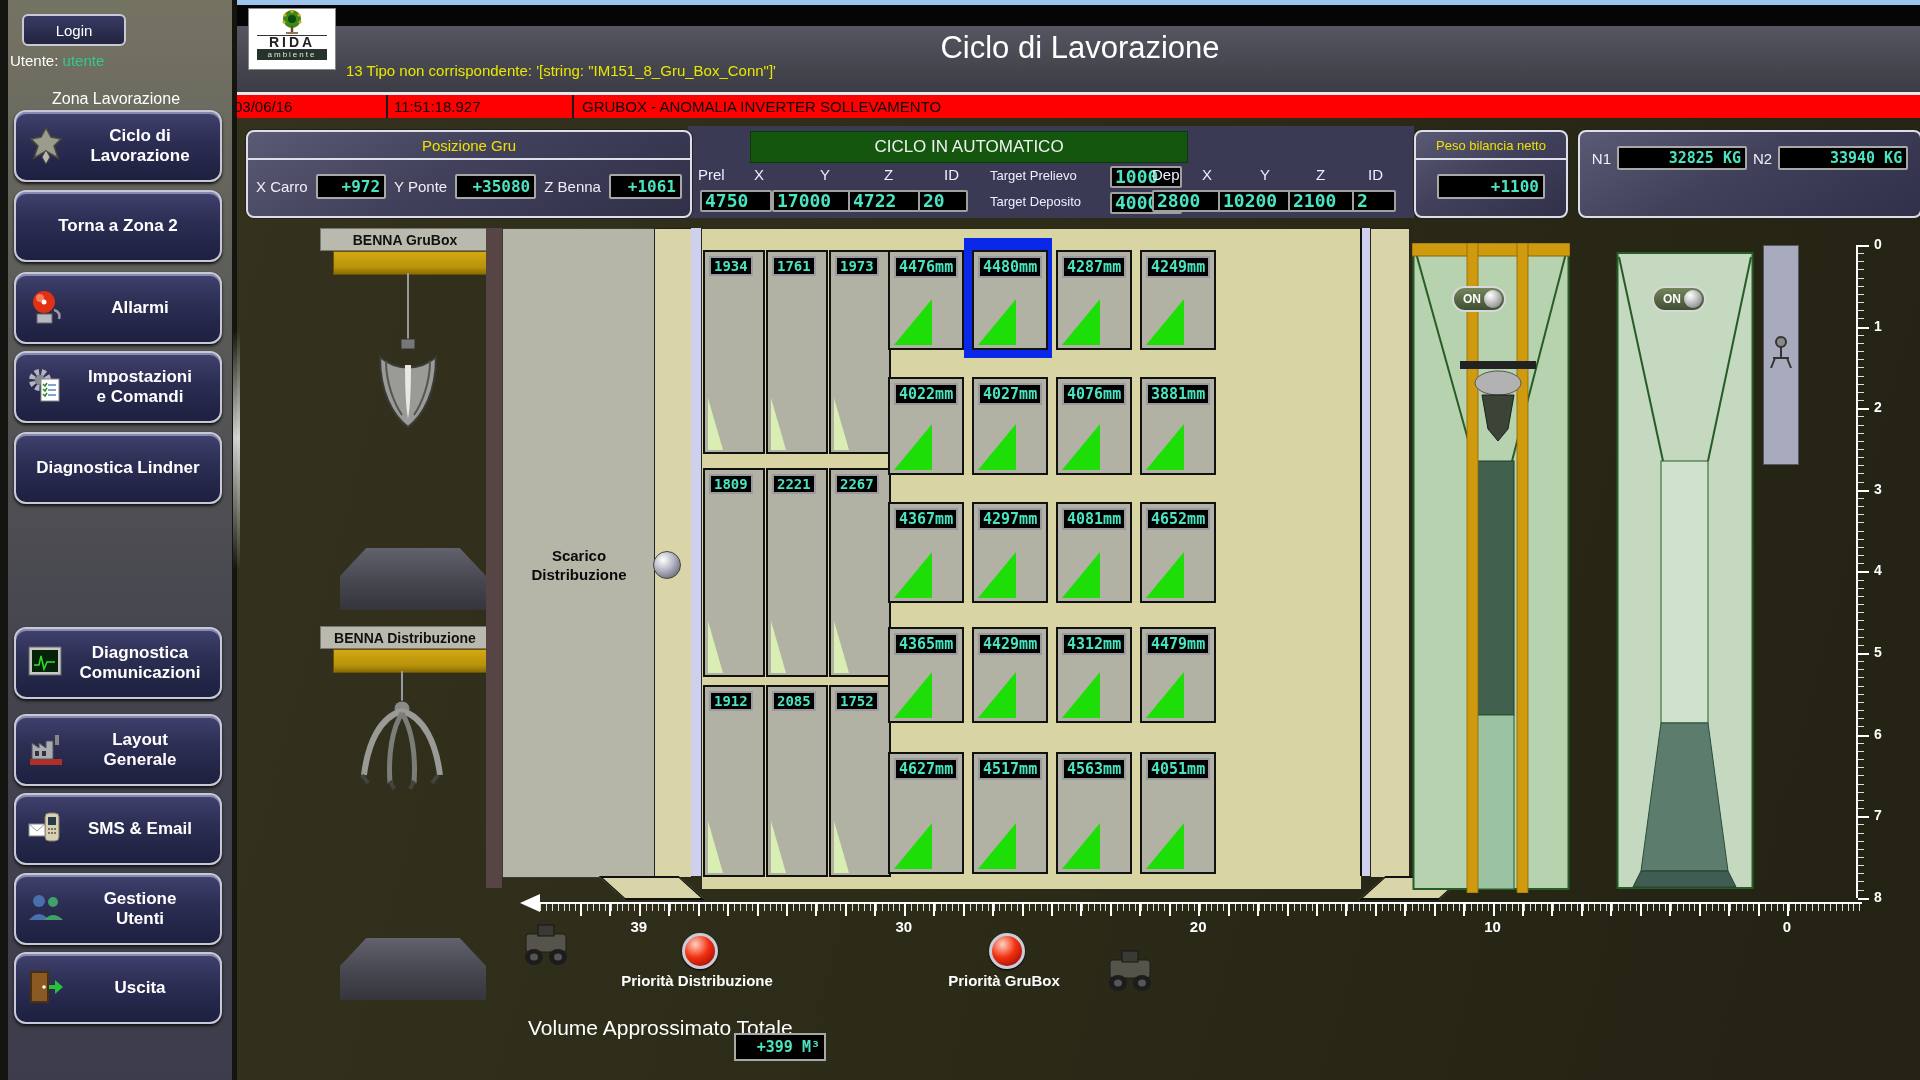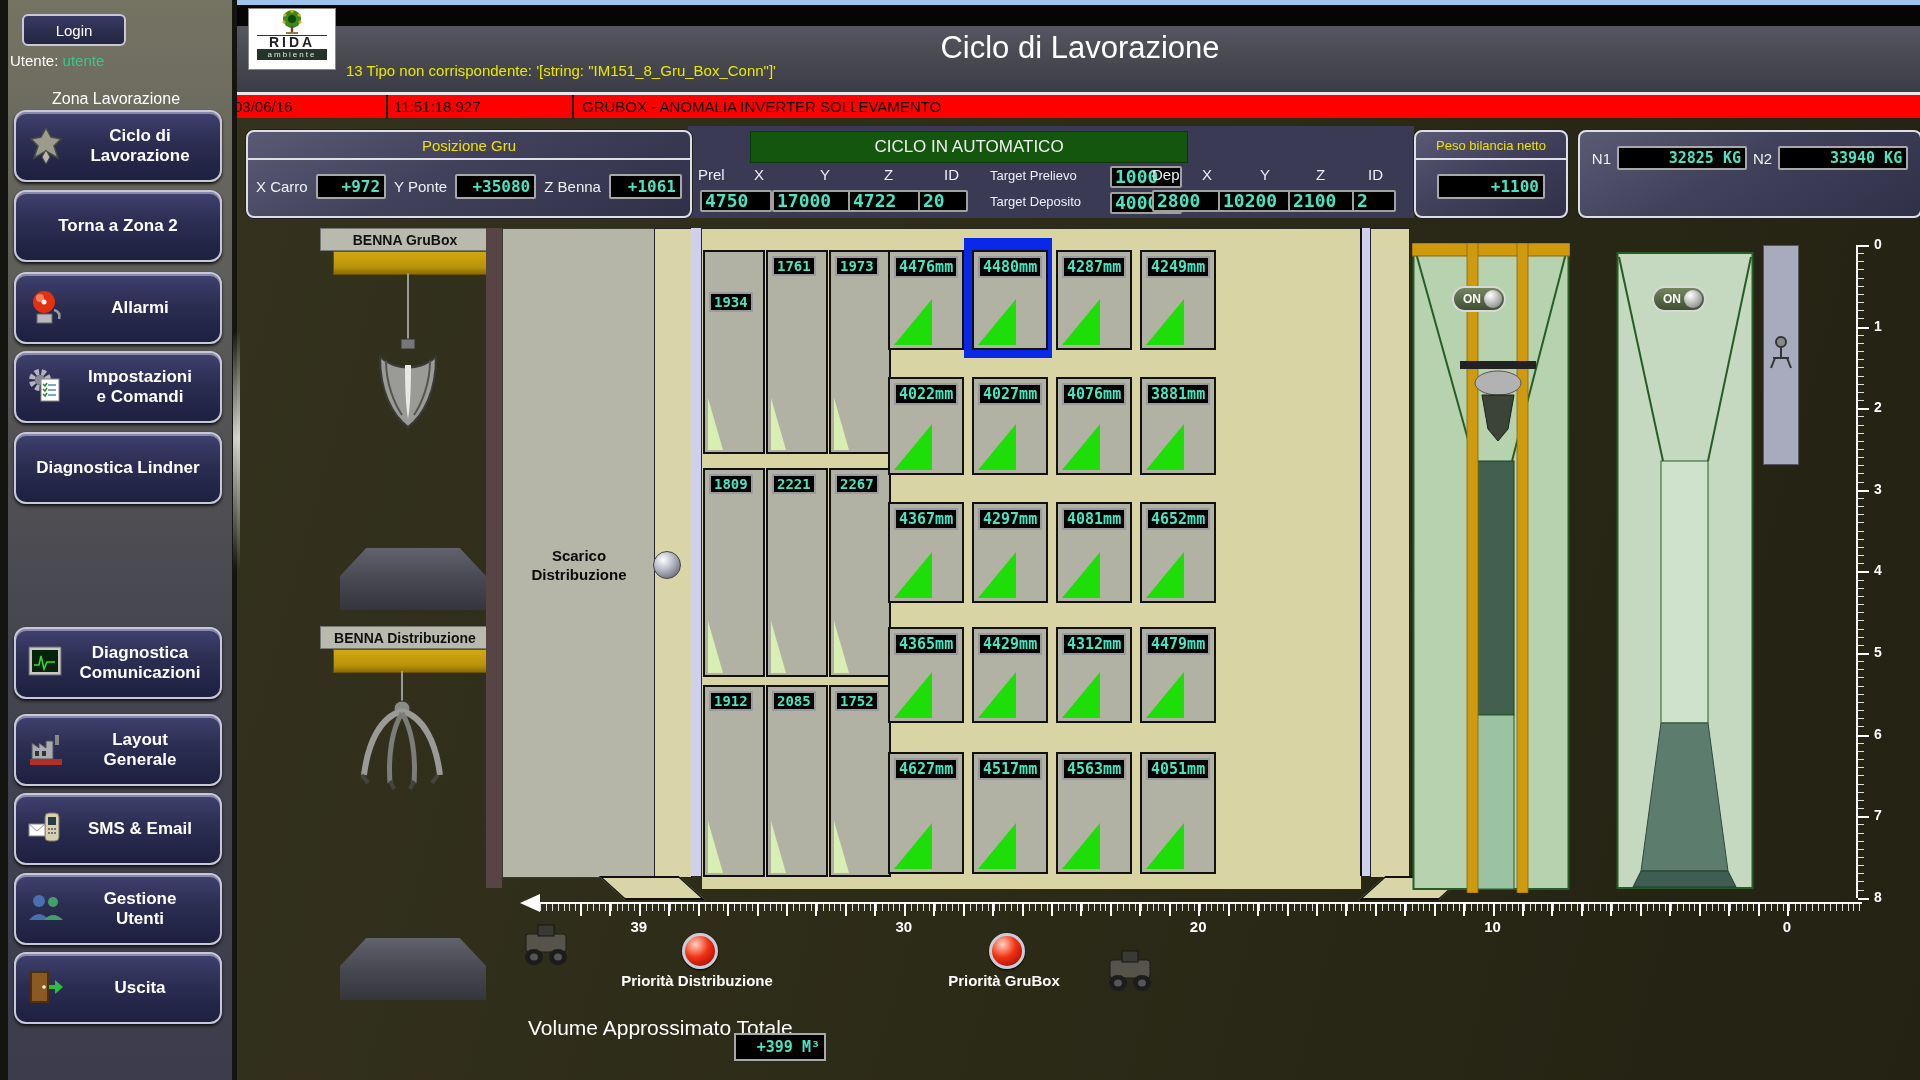--- a/index.html
+++ b/index.html
@@ -358,21 +358,21 @@
   <div class="abs" id="scarico-wall"></div>
   <div class="abs" id="scarico-pillar"></div>
   <div class="abs" id="scarico-lilac"></div>
   <div class="abs" id="scarico-foot"></div>
   <div class="abs" id="scarico-label">Scarico
 Distribuzione</div>
   <div class="abs" id="scarico-knob"></div>
   <div class="abs" id="bunker-bg"></div>
   <div id="bunker">
       <div class="cell" style="left: 703px; top: 250px; width: 58px; height: 200px;">
-        <div class="clabel" style="font-size: 14px; margin-top: 36px;">1934</div>
+        <div class="clabel" style="font-size: 14px;">1934</div>
         <div class="tri-pale"></div>
       </div>
       <div class="cell" style="left: 766px; top: 250px; width: 58px; height: 200px;">
         <div class="clabel" style="font-size: 14px;">1761</div>
         <div class="tri-pale"></div>
       </div>
       <div class="cell" style="left: 829px; top: 250px; width: 58px; height: 200px;">
         <div class="clabel" style="font-size: 14px;">1973</div>
         <div class="tri-pale"></div>
       </div>

